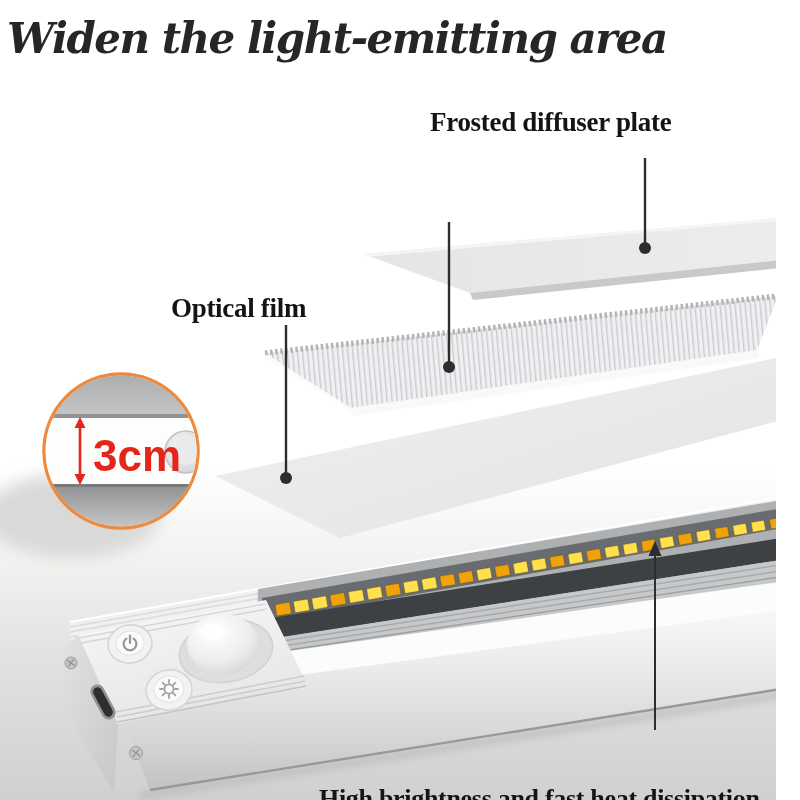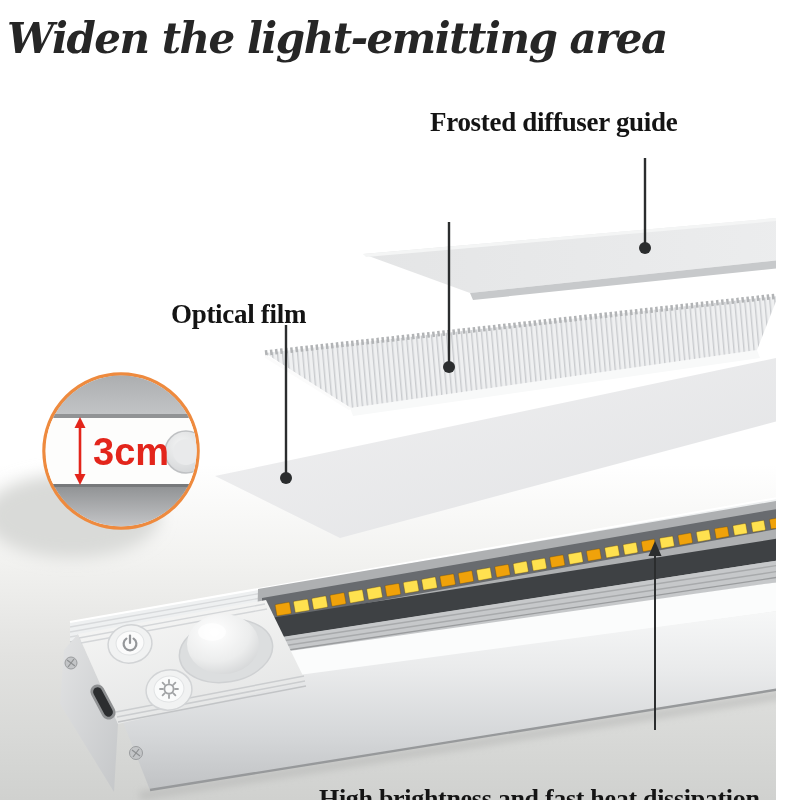--- a/index.html
+++ b/index.html
@@ -13,25 +13,25 @@
     position:absolute;font-family:"Liberation Serif",serif;font-weight:700;
     font-size:27px;color:#141414;white-space:nowrap;letter-spacing:-0.3px;
   }
   .title{
     position:absolute;left:7px;top:14px;font-family:"DejaVu Serif",serif;
     font-style:italic;font-weight:700;font-size:42px;color:#262626;
     letter-spacing:-1.5px;white-space:nowrap;
   }
   #lbl-frosted{left:430px;top:107px;}
   #lbl-nano{left:256px;top:182px;}
-  #lbl-optical{left:171px;top:299px;}
+  #lbl-optical{left:171px;top:293px;}
   #lbl-heat{left:319px;top:784px;font-size:26px;}
   #lbl-3cm{
     position:absolute;left:93px;top:431px;font-family:"Liberation Sans",sans-serif;
-    font-weight:700;font-size:38px;color:#E3251B;white-space:nowrap;
+    font-weight:700;font-size:44px;color:#E3251B;white-space:nowrap;
   }
 </style>
 </head>
 <body>
 
 <div class="stage">
 
   <svg class="art" width="800" height="800" viewBox="0 0 800 800">
     <defs>
       <linearGradient id="plate1g" x1="0" y1="0" x2="1" y2="0">
@@ -252,17 +252,17 @@
       </g>
       <g fill="#E3251B">
         <line x1="80" y1="424" x2="80" y2="478" stroke="#E3251B" stroke-width="2.6"></line>
         <polygon points="80,417 74.5,428 85.5,428"></polygon>
         <polygon points="80,485 74.5,474 85.5,474"></polygon>
       </g>
     </g>
   </svg>
 
   <div class="title">Widen the light-emitting area</div>
-  <div class="lbl" id="lbl-frosted">Frosted diffuser guide</div>
+  <div class="lbl" id="lbl-frosted">Frosted diffuser plate</div>
   <div class="lbl" id="lbl-optical">Optical film</div>
   <div class="lbl" id="lbl-heat">High brightness and fast heat dissipation</div>
   <div id="lbl-3cm">3cm</div>
 </div>
 
 </body></html>

